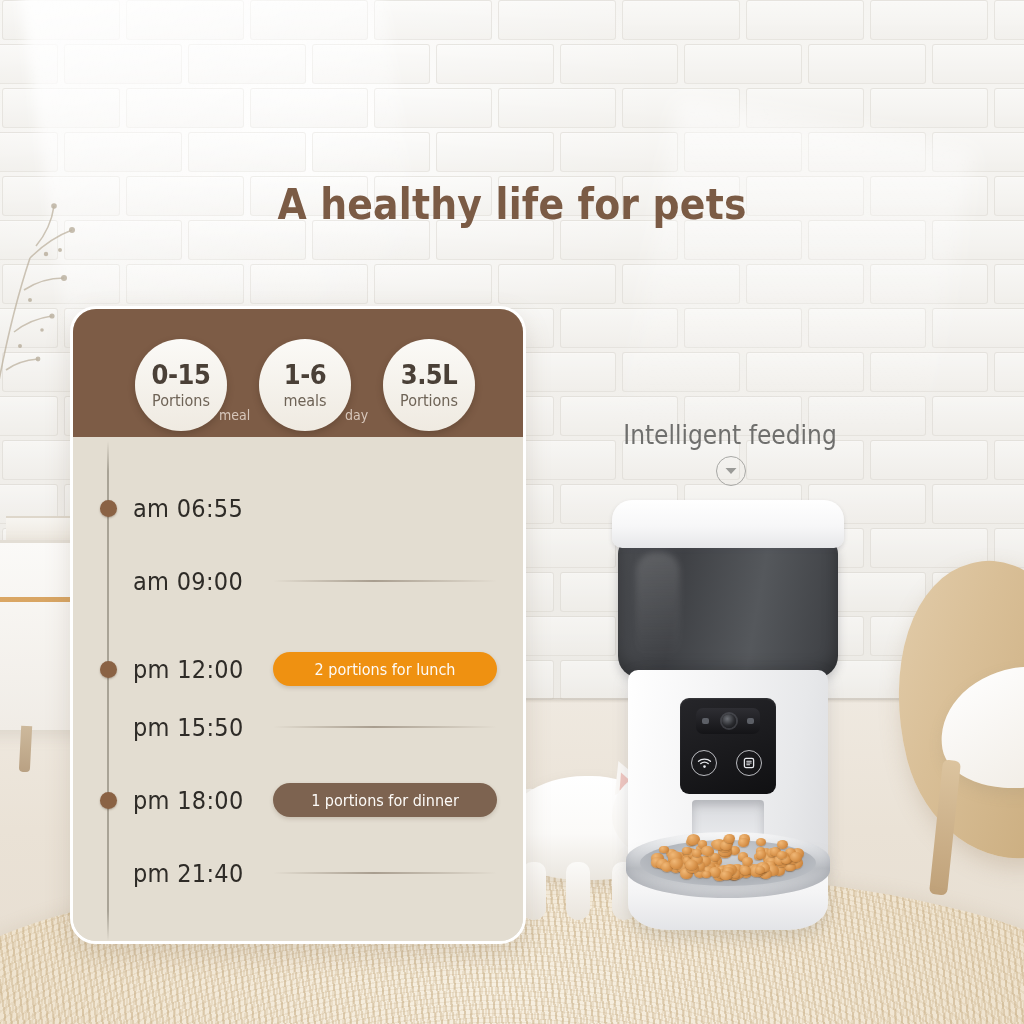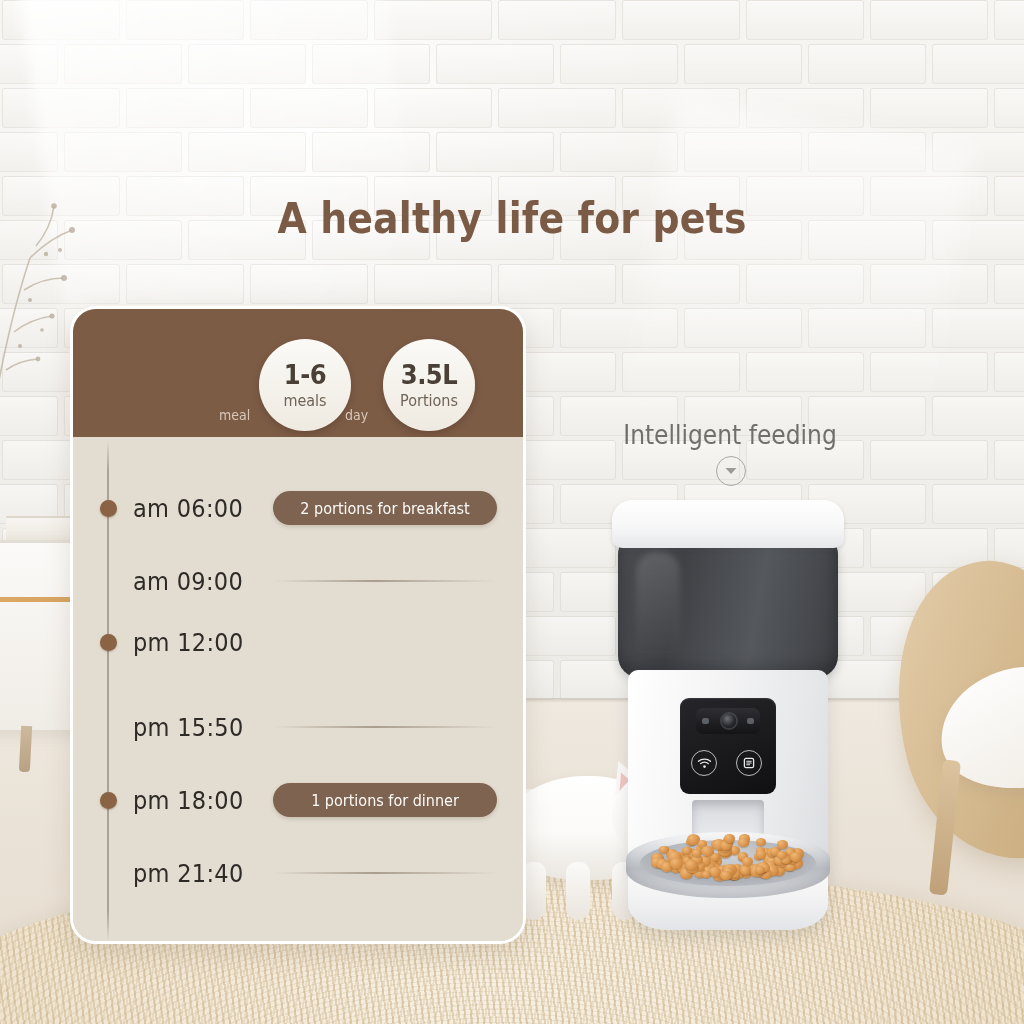--- a/index.html
+++ b/index.html
@@ -249,21 +249,21 @@
     background:#80604a;
     border-radius:40px;
     display:flex; align-items:center; justify-content:center;
   }
   .title-text {
     font-family:"DejaVu Sans Condensed","Liberation Sans", sans-serif;
     font-weight:700; font-size:57px; letter-spacing:.5px; color:#f2eeeb;
     white-space:nowrap;
   }
   .subtitle {
-    position:absolute; left:0; top:194px; width:1024px;
+    position:absolute; left:0; top:180px; width:1024px;
     text-align:center;
     font-family:"DejaVu Sans Condensed","Liberation Sans", sans-serif;
     font-weight:700; font-size:42px; color:#7b5b45; letter-spacing:.2px;
   }
 
   
   .card {
     position:absolute; left:70px; top:306px; width:456px; height:638px;
     border-radius:26px; overflow:hidden;
     border:3px solid #ffffff;
@@ -764,49 +764,53 @@
         <div class="k" style="left: 72.4159px; top: 40.6868px; width: 11.1574px; height: 9.14909px;"></div>
       </div>
   </div>
 
   <div class="subtitle">A healthy life for pets</div>
 
   <div class="card">
     <div class="card-head"></div>
 
     <div class="badges">
+      <div class="badge b1">
+        <span class="big">0-15</span>
+        <span class="small">Portions</span>
+      </div>
       <div class="unit u1">meal</div>
 
       <div class="badge b2">
         <span class="big">1-6</span>
         <span class="small">meals</span>
       </div>
       <div class="unit u2">day</div>
 
       <div class="badge b3">
         <span class="big">3.5L</span>
         <span class="small">Portions</span>
       </div>
     </div>
 
     <div class="card-body">
       <div class="timeline-line"></div>
       <div id="rows">
           <div class="row" style="top: 46px;">
             <div class="dot"></div>
-            <div class="time">am 06:00</div>
-            <div class="pill brown">2 portions for breakfast</div>
+            <div class="time">am 06:55</div>
           </div>
           <div class="row" style="top: 119px;">
             <div class="time">am 09:00</div>
             <div class="sep"></div>
           </div>
-          <div class="row" style="top: 180px; padding-left: 19px;">
+          <div class="row" style="top: 207px; padding-left: 19px;">
             <div class="dot"></div>
             <div class="time">pm 12:00</div>
+            <div class="pill orange">2 portions for lunch</div>
           </div>
           <div class="row" style="top: 265px;">
             <div class="time">pm 15:50</div>
             <div class="sep"></div>
           </div>
           <div class="row" style="top: 338px;">
             <div class="dot"></div>
             <div class="time">pm 18:00</div>
             <div class="pill brown">1 portions for dinner</div>
           </div>

